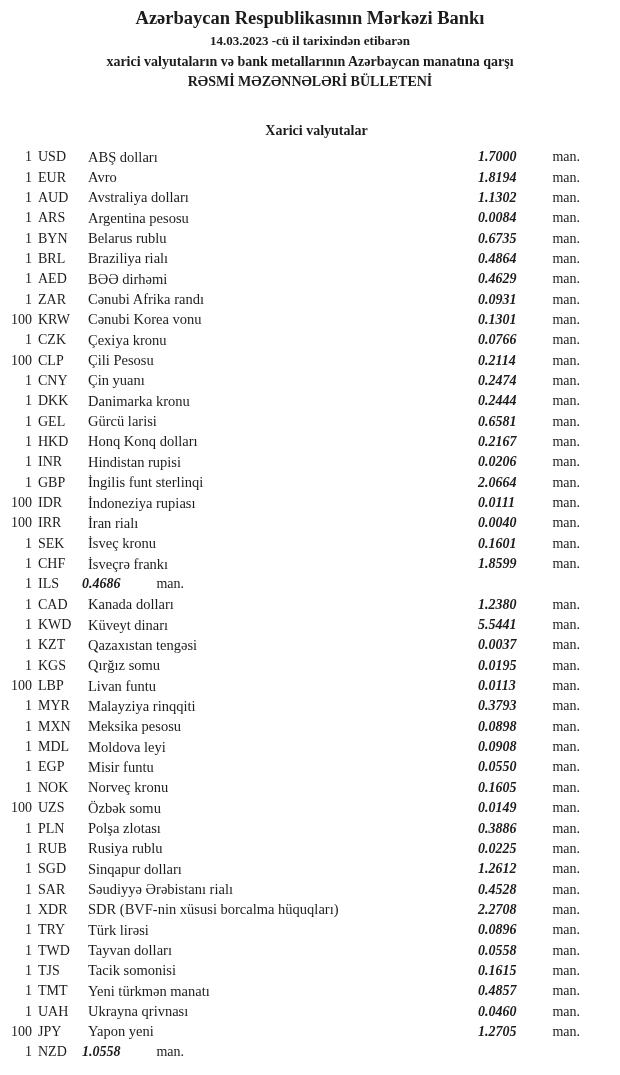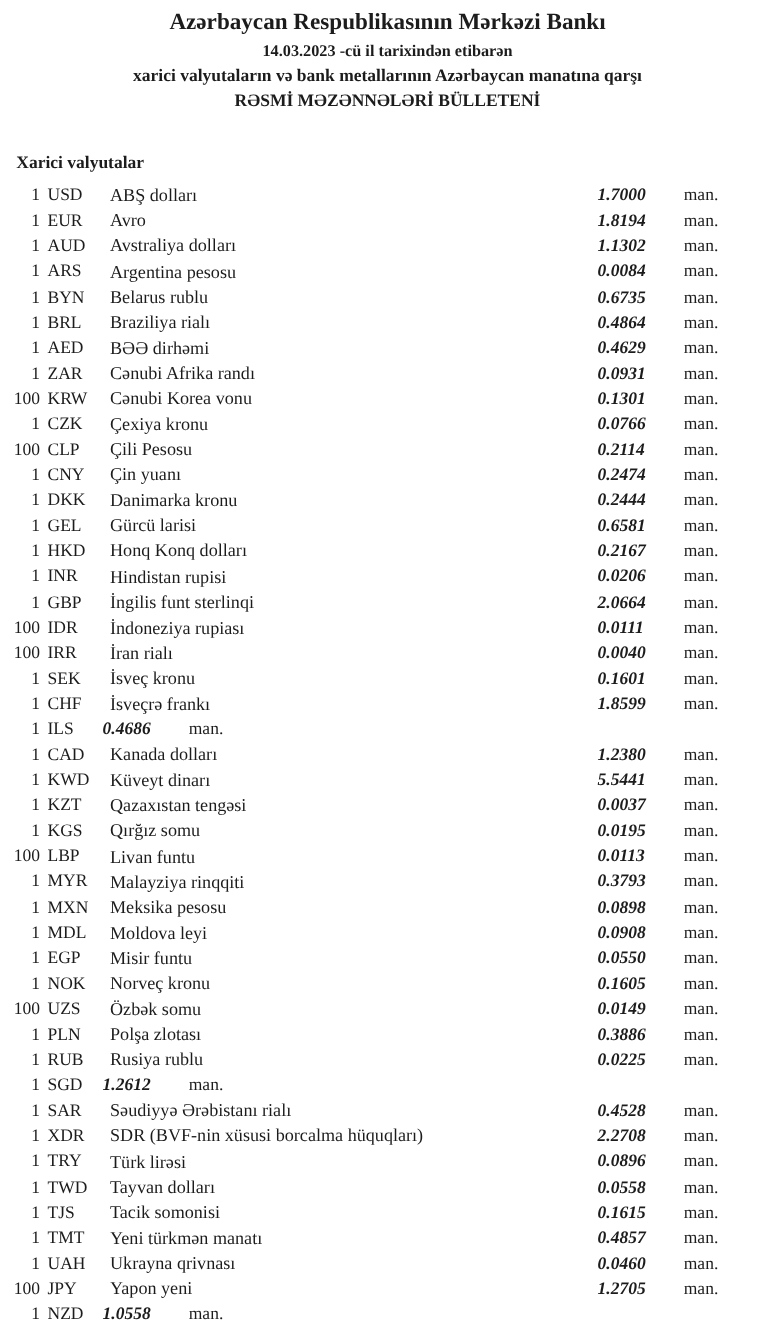--- a/index.html
+++ b/index.html
@@ -24,21 +24,21 @@
     color: #1c1c1c;
   }
   .bank-name   { font-size: 18.5px; line-height: 24px; }
   .date-line   { font-size: 13px;   line-height: 21px; }
   .subtitle    { font-size: 14px;   line-height: 21px; text-align: center; }
   .bulletin    { font-size: 14px;   line-height: 20px; }
   .section-title {
     margin-top: 30px;
     font-size: 14px;
     line-height: 18px;
-    text-align: left;
+    text-align: center;
     font-weight: bold;
     padding-left: 13px;
   }
   .rates-table {
     margin-top: 7px;
     padding-right: 40px;
     box-sizing: border-box;
     width: 620px;
   }
   .row {
@@ -67,20 +67,21 @@
   .rate {
     width: 62px;
     font-weight: bold;
     font-style: italic;
     flex: none;
   }
   .unit {
     width: 33px;
     margin-left: 7px;
     flex: none;
+    text-align: right;
   }
 </style>
 </head>
 <body>
 
 <div class="page">
   <div class="hdr bank-name">Azərbaycan Respublikasının Mərkəzi Bankı</div>
   <div class="hdr date-line">14.03.2023 -cü il tarixindən etibarən</div>
   <div class="hdr subtitle">xarici valyutaların və bank metallarının Azərbaycan manatına qarşı</div>
   <div class="hdr bulletin">RƏSMİ MƏZƏNNƏLƏRİ BÜLLETENİ</div>
@@ -363,20 +364,21 @@
     <span class="qty">1</span>
     <span class="code">RUB</span>
     <span class="name">Rusiya rublu</span>
     <span class="rate">0.0225</span>
     <span class="unit">man.</span>
   </div>
 
   <div class="row">
     <span class="qty">1</span>
     <span class="code">SGD</span>
+    <span class="name">Sinqapur dolları</span>
     <span class="rate">1.2612</span>
     <span class="unit">man.</span>
   </div>
 
   <div class="row">
     <span class="qty">1</span>
     <span class="code">SAR</span>
     <span class="name">Səudiyyə Ərəbistanı rialı</span>
     <span class="rate">0.4528</span>
     <span class="unit">man.</span>

